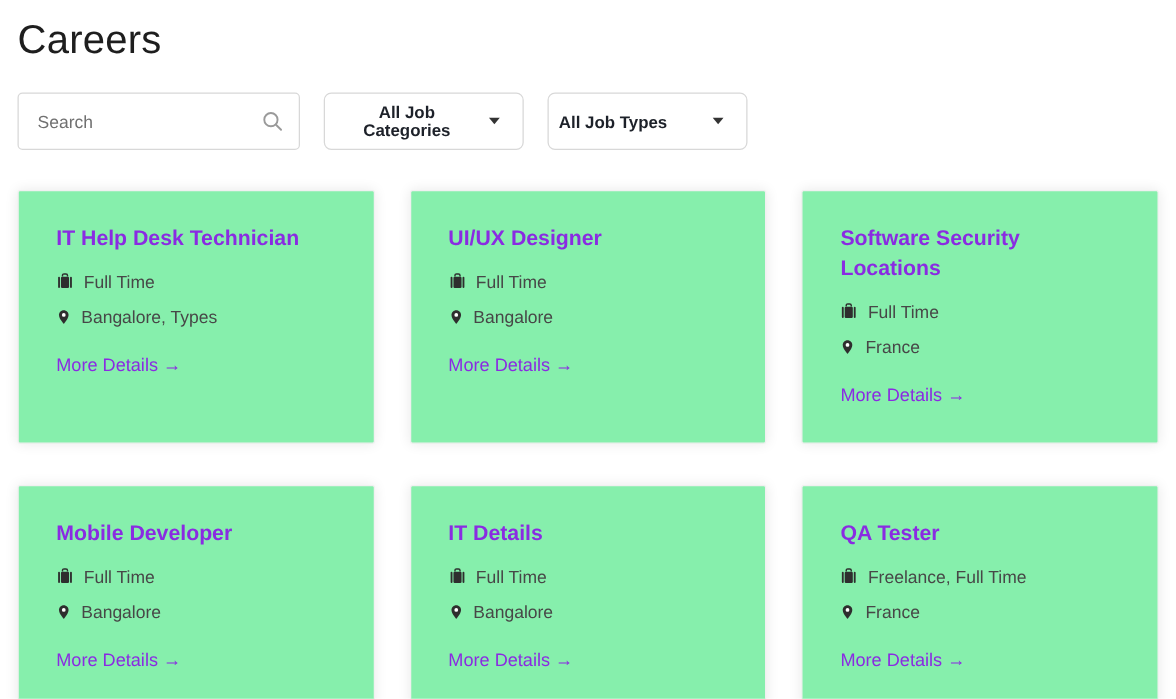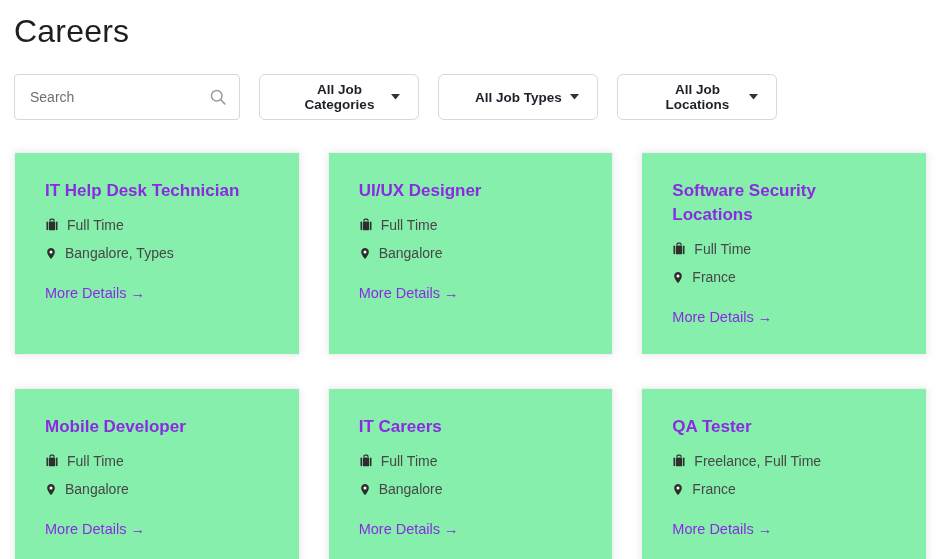--- a/index.html
+++ b/index.html
@@ -50,21 +50,21 @@
   }
   .dropdown {
     width: 160px;
     height: 46px;
     background: #ffffff;
     border: 1px solid #d8d8d8;
     border-radius: 6px;
     display: flex;
     align-items: center;
     justify-content: space-between;
-    padding: 0 18px 0 36px;
+    padding: 0 18px 0 8px;
     font-family: "Liberation Sans", sans-serif;
     font-size: 13.5px;
     font-weight: 700;
     color: #1d2129;
     cursor: pointer;
   }
   .dropdown .caret { line-height: 0; margin-left: 8px; }
 
   
   .cards {
@@ -153,28 +153,20 @@
 
     <button class="dropdown">
       <span>All Job Types</span>
       <span class="caret">
         <svg viewBox="0 0 10 6" width="9" height="5.5">
             <path d="M0 0 H10 L5 6 Z" fill="#333"></path>
           </svg>
       </span>
     </button>
 
-    <button class="dropdown">
-      <span>All Job Locations</span>
-      <span class="caret">
-        <svg viewBox="0 0 10 6" width="9" height="5.5">
-            <path d="M0 0 H10 L5 6 Z" fill="#333"></path>
-          </svg>
-      </span>
-    </button>
   </div>
 
   <div class="cards">
 
     <div class="card">
       <h2 class="job-title">IT Help Desk Technician</h2>
       <div class="meta">
         <span class="icon">
           <svg viewBox="0 0 16 16" width="14" height="14">
               <use href="#icon-briefcase"></use>
@@ -250,21 +242,21 @@
           <svg viewBox="0 0 16 16" width="12" height="15">
               <use href="#icon-pin"></use>
             </svg>
         </span>
         <span>Bangalore</span>
       </div>
       <a class="more-details">More Details →</a>
     </div>
 
     <div class="card">
-      <h2 class="job-title">IT Careers</h2>
+      <h2 class="job-title">IT Details</h2>
       <div class="meta">
         <span class="icon">
           <svg viewBox="0 0 16 16" width="14" height="14">
               <use href="#icon-briefcase"></use>
             </svg>
         </span>
         <span>Full Time</span>
       </div>
       <div class="meta">
         <span class="icon">

